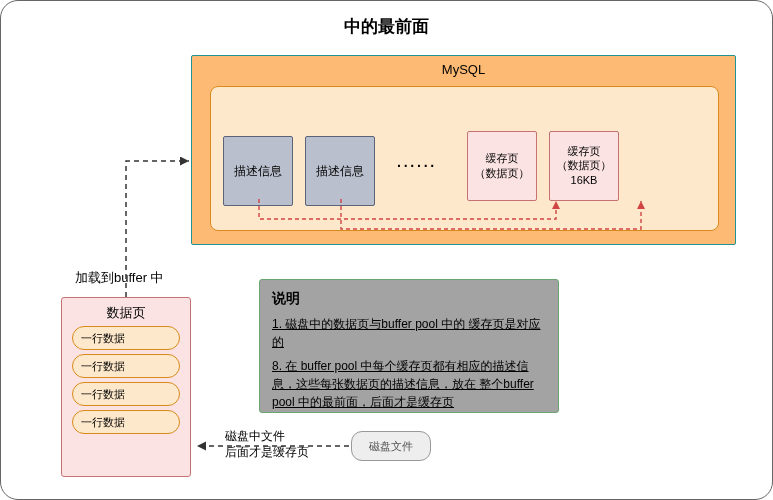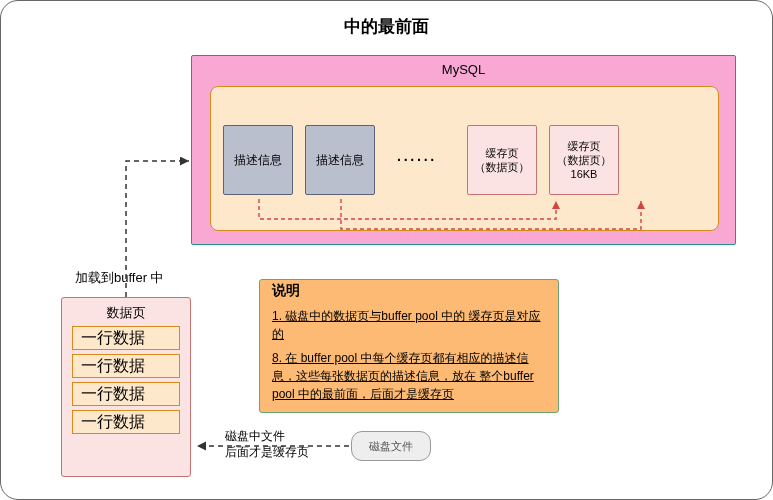--- a/index.html
+++ b/index.html
@@ -1,31 +1,31 @@
 <!DOCTYPE html>
 <html><head>
 <meta charset="utf-8">
 <style>
   * { box-sizing: border-box; margin: 0; padding: 0; }
   body { font-family: "Microsoft YaHei", Arial, sans-serif; background: #fff; width: 773px; height: 500px; position: relative; }
   .canvas { position: relative; width: 773px; height: 500px; border: 1px solid #666; border-radius: 18px; overflow: hidden; }
   .title { position: absolute; top: 14px; left: 0; right: 0; text-align: center; font-size: 17px; font-weight: bold; }
-  .mysql-box { position: absolute; top: 54px; left: 190px; width: 545px; height: 190px; background: #f9a8d4; border: 1.5px solid #1f9394; border-radius: 2px; }
+  .mysql-box { position: absolute; top: 54px; left: 190px; width: 545px; height: 190px; background: #fdba74; border: 1.5px solid #1f9394; border-radius: 2px; }
   .mysql-label { text-align: center; font-size: 13px; margin-top: 6px; }
   .bp-box { position: absolute; top: 30px; left: 18px; width: 509px; height: 145px; background: #fee8cb; border: 1.5px solid #d88b1c; border-radius: 8px; }
   .bp-label { text-align: center; font-size: 13px; margin-top: 6px; }
   .row-items { position: absolute; top: 38px; left: 12px; right: 12px; display: flex; align-items: center; }
-  .desc-box { width: 70px; height: 70px; background: #b9bfcc; border: 1.5px solid #5a6378; border-radius: 2px; display: flex; align-items: center; justify-content: center; font-size: 12px; margin-right: 12px; }
+  .desc-box { width: 70px; height: 70px; background: #b9bfcc; border: 1.5px solid #5a6378; border-radius: 2px; display: flex; align-items: center; justify-content: center; font-size: 12px; margin-right: 12px; margin-top: 11px; }
   .dots { font-size: 14px; font-weight: bold; margin: 0 18px 0 10px; letter-spacing: 2px; }
   .cache-box { width: 70px; height: 70px; background: #fbe3e3; border: 1.5px solid #c77272; border-radius: 2px; display: flex; flex-direction: column; align-items: center; justify-content: center; font-size: 11px; text-align: center; margin-left: 12px; line-height: 1.3; }
   .load-label { position: absolute; top: 268px; left: 74px; font-size: 13px; }
   .datapage-box { position: absolute; top: 296px; left: 60px; width: 130px; height: 180px; background: #fbe3e3; border: 1.5px solid #c77272; border-radius: 3px; }
   .datapage-title { text-align: center; font-size: 13px; margin: 6px 0 4px 0; font-family: Liberation Serif, serif; }
-  .row-data { margin: 4px 10px; height: 24px; background: #fee8cb; border: 1.5px solid #d88b1c; border-radius: 0; display: flex; align-items: center; padding-left: 8px; font-size: 16px; }
-  .explain-box { position: absolute; top: 278px; left: 258px; width: 300px; height: 134px; background: #fdba74; border: 1.5px solid #6aa571; border-radius: 3px; padding: 0 12px; font-size: 12px; line-height: 1.5; }
+  .row-data { margin: 4px 10px; height: 24px; background: #fee8cb; border: 1.5px solid #d88b1c; border-radius: 12px; display: flex; align-items: center; padding-left: 8px; font-size: 11px; }
+  .explain-box { position: absolute; top: 278px; left: 258px; width: 300px; height: 134px; background: #a3a3a3; border: 1.5px solid #6aa571; border-radius: 3px; padding: 8px 12px; font-size: 12px; line-height: 1.5; }
   .explain-title { font-weight: bold; font-size: 14px; margin-bottom: 6px; }
   .explain-p { margin-bottom: 6px; text-decoration: underline; }
   .disk-box { position: absolute; top: 430px; left: 350px; width: 80px; height: 30px; background: #eeeeee; border: 1.5px solid #999; border-radius: 11px; display: flex; align-items: center; justify-content: center; font-size: 11px; color: #555; }
   .disk-label { position: absolute; top: 428px; left: 224px; font-size: 12px; line-height: 1.3; }
   svg.overlay { position: absolute; top: 0; left: 0; pointer-events: none; }
 </style>
 </head>
 <body>
 <div class="canvas">
 

